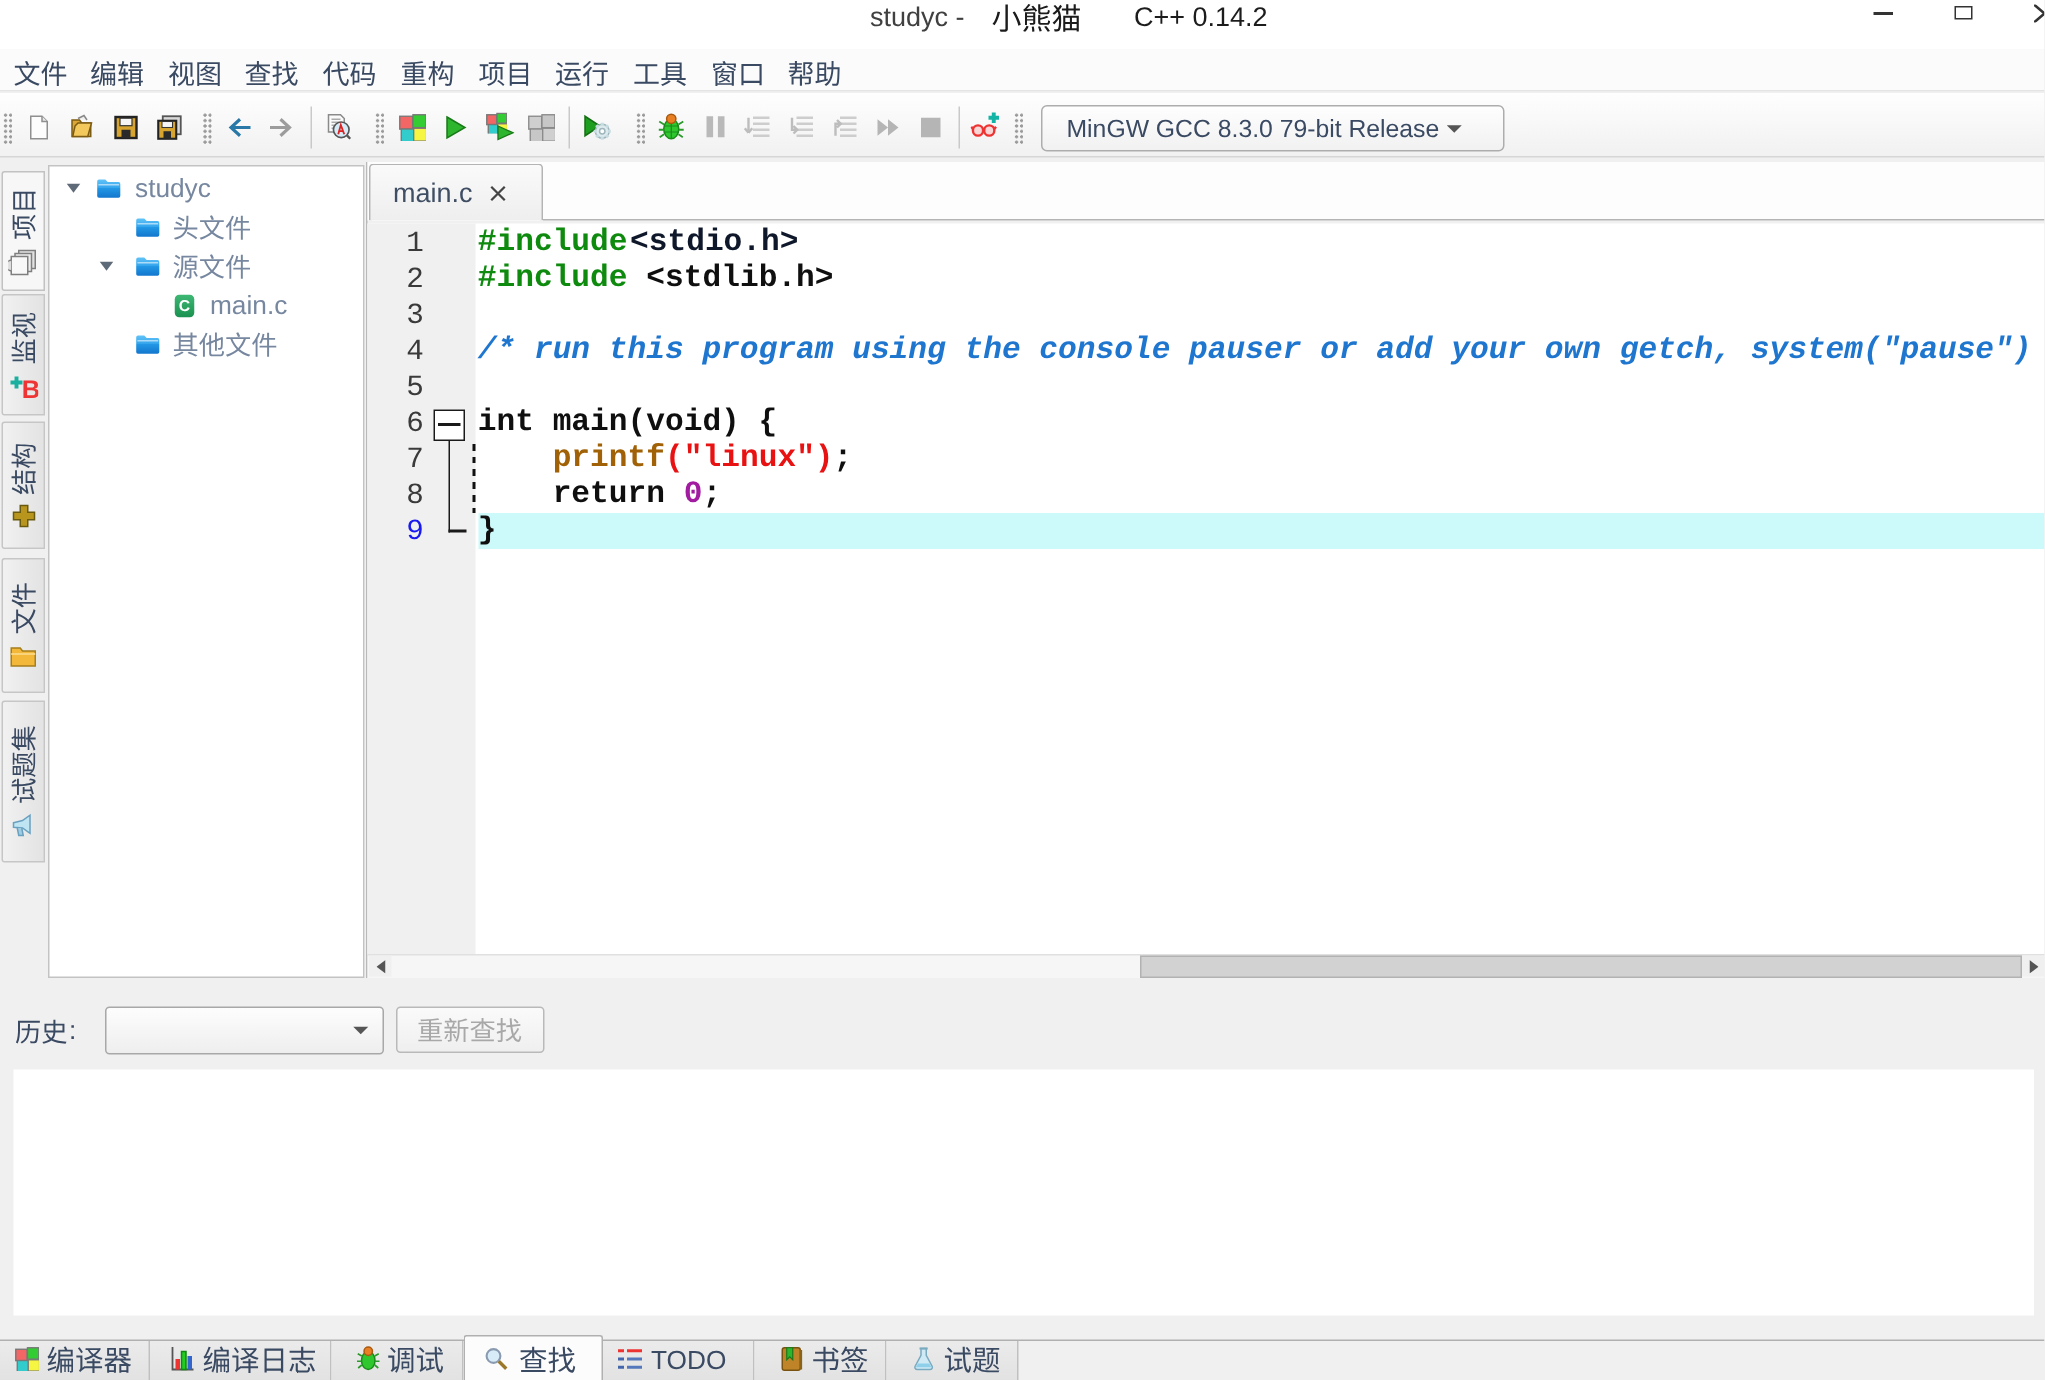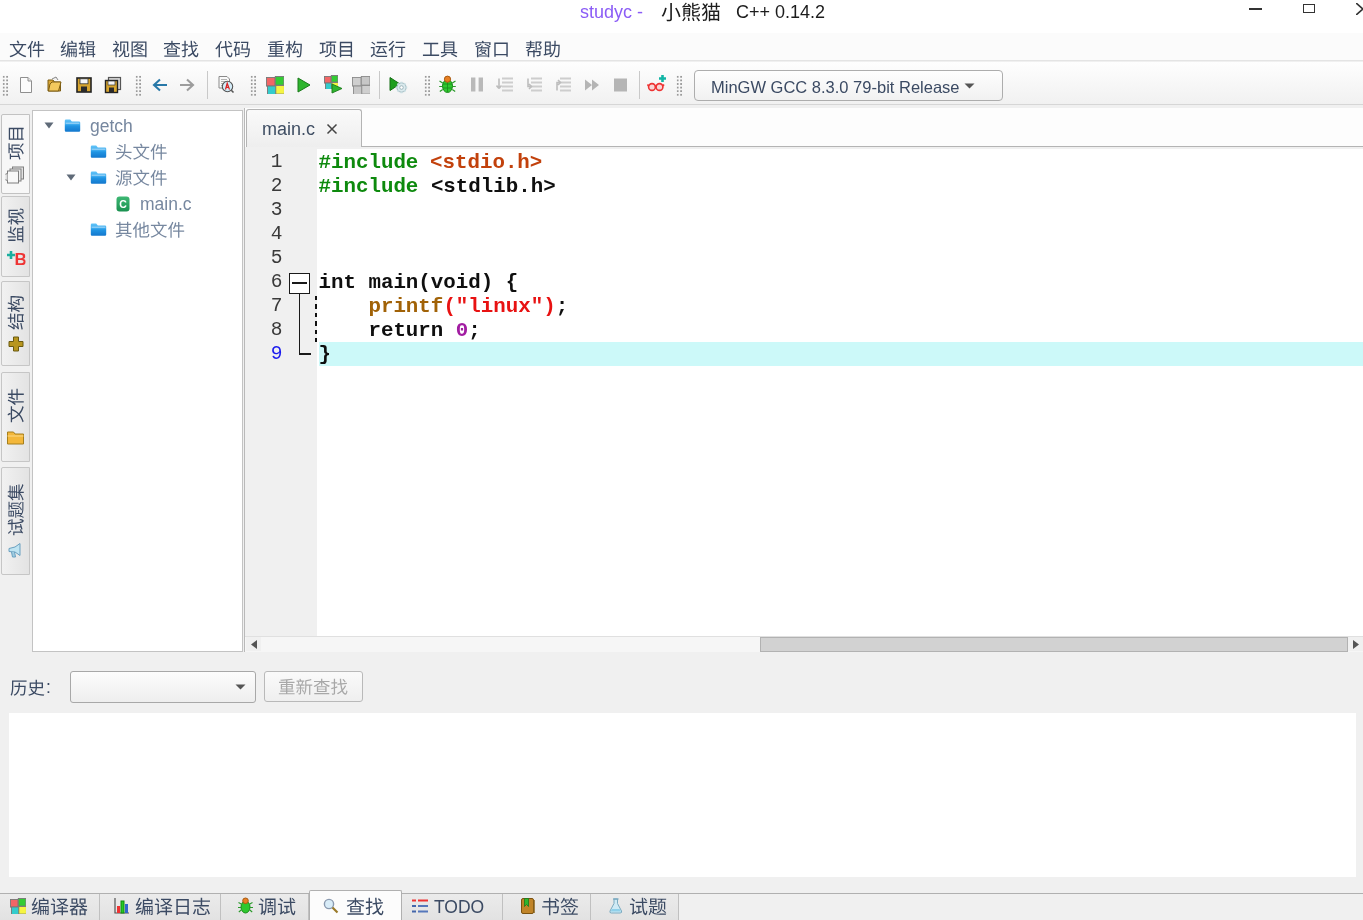--- a/index.html
+++ b/index.html
@@ -63,27 +63,27 @@
           <stop offset="0.5" stop-color="#2196e4"></stop>
           <stop offset="1" stop-color="#1377cd"></stop>
         </linearGradient>
         <linearGradient id="cgrad" x1="0" y1="0" x2="0" y2="1">
           <stop offset="0" stop-color="#3db873"></stop>
           <stop offset="1" stop-color="#1a9150"></stop>
         </linearGradient>
       </defs>
     </svg>
     <div class="b" style="left:0px;top:0px;width:1363px;height:33px;background:#fff"></div>
-    <div class="t" style="left:580px;top:11.5px;font:normal 18px 'Liberation Sans',sans-serif;color:#8b5cf6;transform:translateY(-50%);">studyc -</div>
+    <div class="t" style="left:580px;top:11.5px;font:normal 18px 'Liberation Sans',sans-serif;color:#404040;transform:translateY(-50%);">studyc -</div>
     <svg class="zh" style="left:661px;top:1.5px;width:60.0px;height:20.0px;" viewBox="0 0 3000 1000" fill="#1c1c1c">
       <use href="#u5c0f"></use>
       <use href="#u718a" x="1000"></use>
       <use href="#u732b" x="2000"></use>
     </svg>
-    <div class="t" style="left:736px;top:11.5px;font:normal 18px 'Liberation Sans',sans-serif;color:#1c1c1c;transform:translateY(-50%);">C++ 0.14.2</div>
+    <div class="t" style="left:756px;top:11.5px;font:normal 18px 'Liberation Sans',sans-serif;color:#1c1c1c;transform:translateY(-50%);">C++ 0.14.2</div>
     <div class="b" style="left:1249px;top:8px;width:12.5px;height:1.8px;background:#333"></div>
     <div class="b" style="left:1302.7px;top:4.4px;width:12px;height:8.8px;border:1.7px solid #333"></div>
     <svg class="ic" style="left:1356px;top:3px" width="7" height="12" viewBox="0 0 7 12">
       <path d="M0 0 L7 6 L0 12" stroke="#333" stroke-width="1.7" fill="none"></path>
     </svg>
     <div class="b" style="left:0px;top:33px;width:1363px;height:28px;background:#fbfbfb;border-bottom:1px solid #e4e4e4"></div>
     <svg class="zh" style="left:9px;top:39.5px;width:36.0px;height:18.0px;" viewBox="0 0 2000 1000" fill="#3b4a63">
       <use href="#u6587"></use>
       <use href="#u4ef6" x="1000"></use>
     </svg>
@@ -315,21 +315,21 @@
       </div>
     </div>
     <div class="b" style="left:31.5px;top:110px;width:211.5px;height:542px;background:#fff;border:1px solid #c3c3c3"></div>
     <svg class="ic" style="left:44px;top:122px" width="10" height="7" viewBox="0 0 10 7">
       <path d="M0.5 0.5 h9 L5 6.5Z" fill="#5f6a78"></path>
     </svg>
     <svg class="ic" style="left:64px;top:118px" width="17" height="14" viewBox="0 0 17 14">
       <path d="M0.8 2.8 a1.2 1.2 0 0 1 1.2 -1.2 h4.2 l1.6 1.8 h7.2 a1.2 1.2 0 0 1 1.2 1.2 v8 a1.2 1.2 0 0 1 -1.2 1.2 h-13 a1.2 1.2 0 0 1 -1.2 -1.2z" fill="url(#fgrad)"></path>
       <path d="M1.6 5.2 h13.8" stroke="rgba(255,255,255,0.55)" stroke-width="1"></path>
     </svg>
-    <div class="t" style="left:90px;top:125.5px;font:normal 17.5px 'Liberation Sans',sans-serif;color:#76879f;transform:translateY(-50%);">getch</div>
+    <div class="t" style="left:90px;top:125.5px;font:normal 17.5px 'Liberation Sans',sans-serif;color:#76879f;transform:translateY(-50%);">studyc</div>
     <svg class="ic" style="left:90px;top:144px" width="17" height="14" viewBox="0 0 17 14">
       <path d="M0.8 2.8 a1.2 1.2 0 0 1 1.2 -1.2 h4.2 l1.6 1.8 h7.2 a1.2 1.2 0 0 1 1.2 1.2 v8 a1.2 1.2 0 0 1 -1.2 1.2 h-13 a1.2 1.2 0 0 1 -1.2 -1.2z" fill="url(#fgrad)"></path>
       <path d="M1.6 5.2 h13.8" stroke="rgba(255,255,255,0.55)" stroke-width="1"></path>
     </svg>
     <svg class="zh" style="left:115px;top:142.8px;width:52.5px;height:17.5px;" viewBox="0 0 3000 1000" fill="#76879f">
       <use href="#u5934"></use>
       <use href="#u6587" x="1000"></use>
       <use href="#u4ef6" x="2000"></use>
     </svg>
     <svg class="ic" style="left:66px;top:174px" width="10" height="7" viewBox="0 0 10 7">
@@ -365,24 +365,25 @@
     <div class="b" style="left:246px;top:108.6px;width:116px;height:38.4px;background:linear-gradient(#fafafa,#eeeeee);border:1px solid #b4b4b4;border-bottom:none;border-radius:3px 3px 0 0"></div>
     <div class="t" style="left:262px;top:128.5px;font:normal 18px 'Liberation Sans',sans-serif;color:#3f4e63;transform:translateY(-50%);">main.c</div>
     <svg class="ic" style="left:326px;top:123px" width="12" height="12" viewBox="0 0 12 12">
       <path d="M1.5 1.5 L10.5 10.5 M10.5 1.5 L1.5 10.5" stroke="#444" stroke-width="1.5"></path>
     </svg>
     <div class="b" style="left:245px;top:149px;width:1118px;height:487px;background:#fff"></div>
     <div class="b" style="left:245px;top:149px;width:71.5px;height:487px;background:#f0f0f0"></div>
     <div class="b" style="left:319px;top:342px;width:1044px;height:24px;background:#ccf9f9"></div>
     <div class="t" style="left:318.5px;top:162px;font:bold 20.8px 'Liberation Mono',monospace;color:#0e8a0e;transform:translateY(-50%);white-space:pre;">#include</div>
     <div class="t" style="left:418.4px;top:162px;font:bold 20.8px 'Liberation Mono',monospace;color:#0f0f0f;transform:translateY(-50%);white-space:pre;"> </div>
-    <div class="t" style="left:430px;top:162px;font:bold 20.8px 'Liberation Mono',monospace;color:#c2410c;transform:translateY(-50%);white-space:pre;text-align:right;">&lt;stdio.h&gt;</div>
+    <div class="t" style="left:420px;top:162px;font:bold 20.8px 'Liberation Mono',monospace;color:#0f172a;transform:translateY(-50%);white-space:pre;text-align:right;">&lt;stdio.h&gt;</div>
     <div class="t" style="left:318.5px;top:186px;font:bold 20.8px 'Liberation Mono',monospace;color:#0e8a0e;transform:translateY(-50%);white-space:pre;">#include</div>
     <div class="t" style="left:418.4px;top:186px;font:bold 20.8px 'Liberation Mono',monospace;color:#0f0f0f;transform:translateY(-50%);white-space:pre;"> </div>
     <div class="t" style="left:430.9px;top:186px;font:bold 20.8px 'Liberation Mono',monospace;color:#0f0f0f;transform:translateY(-50%);white-space:pre;">&lt;stdlib.h&gt;</div>
+    <div class="t" style="left:318.5px;top:234px;font:bold 20.8px 'Liberation Mono',monospace;color:#1f76cf;transform:translateY(-50%);white-space:pre;font-style:italic;">/* run this program using the console pauser or add your own getch, system("pause")</div>
     <div class="t" style="left:318.5px;top:282px;font:bold 20.8px 'Liberation Mono',monospace;color:#0f0f0f;transform:translateY(-50%);white-space:pre;text-align:right;">int main(void) {</div>
     <div class="t" style="left:318.5px;top:306px;font:bold 20.8px 'Liberation Mono',monospace;color:#a16207;transform:translateY(-50%);white-space:pre;">    printf</div>
     <div class="t" style="left:443.4px;top:306px;font:bold 20.8px 'Liberation Mono',monospace;color:#e81212;transform:translateY(-50%);white-space:pre;">("linux")</div>
     <div class="t" style="left:555.7px;top:306px;font:bold 20.8px 'Liberation Mono',monospace;color:#0f0f0f;transform:translateY(-50%);white-space:pre;">;</div>
     <div class="t" style="left:318.5px;top:330px;font:bold 20.8px 'Liberation Mono',monospace;color:#0f0f0f;transform:translateY(-50%);white-space:pre;">    return </div>
     <div class="t" style="left:455.8px;top:330px;font:bold 20.8px 'Liberation Mono',monospace;color:#a21ca2;transform:translateY(-50%);white-space:pre;">0</div>
     <div class="t" style="left:468.3px;top:330px;font:bold 20.8px 'Liberation Mono',monospace;color:#0f0f0f;transform:translateY(-50%);white-space:pre;">;</div>
     <div class="t" style="left:318.5px;top:354px;font:bold 20.8px 'Liberation Mono',monospace;color:#0f0f0f;transform:translateY(-50%);white-space:pre;">}</div>
     <div class="t" style="left:245px;width:37.5px;top:162px;font:19.5px 'Liberation Mono',monospace;color:#3a3a3a;transform:translateY(-50%);text-align:right">1</div>
     <div class="t" style="left:245px;width:37.5px;top:186px;font:19.5px 'Liberation Mono',monospace;color:#3a3a3a;transform:translateY(-50%);text-align:right">2</div>

